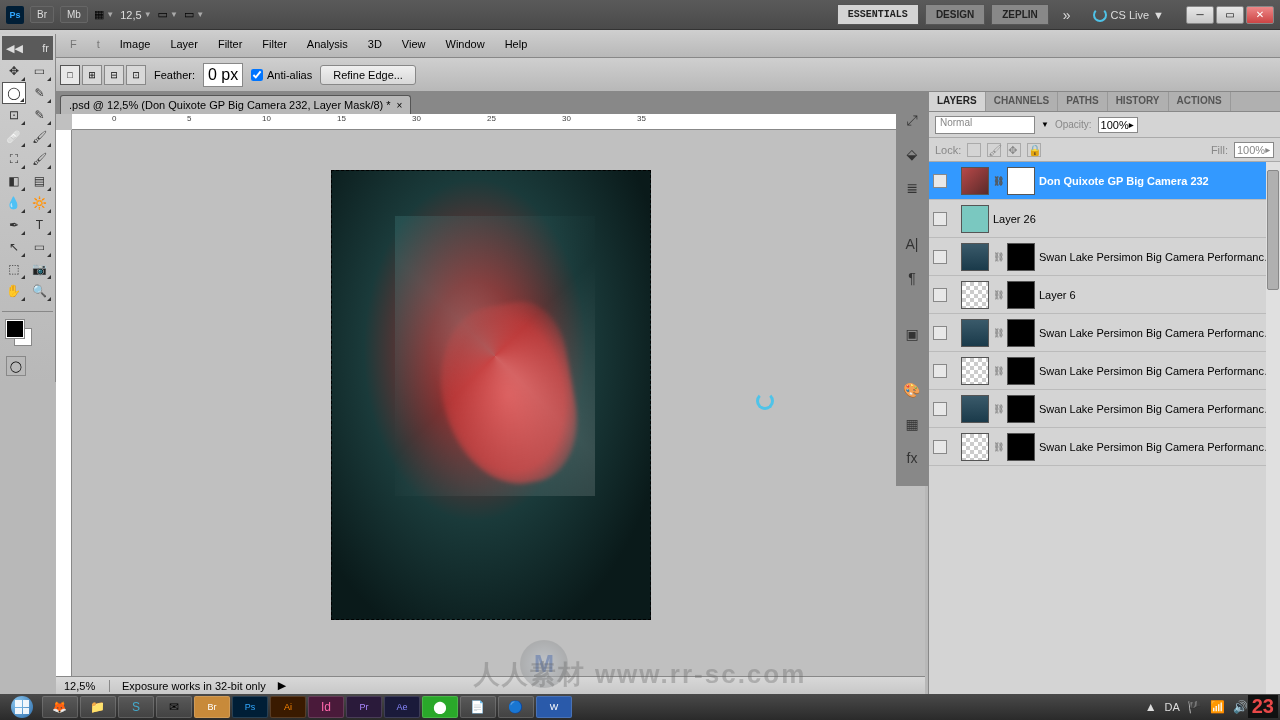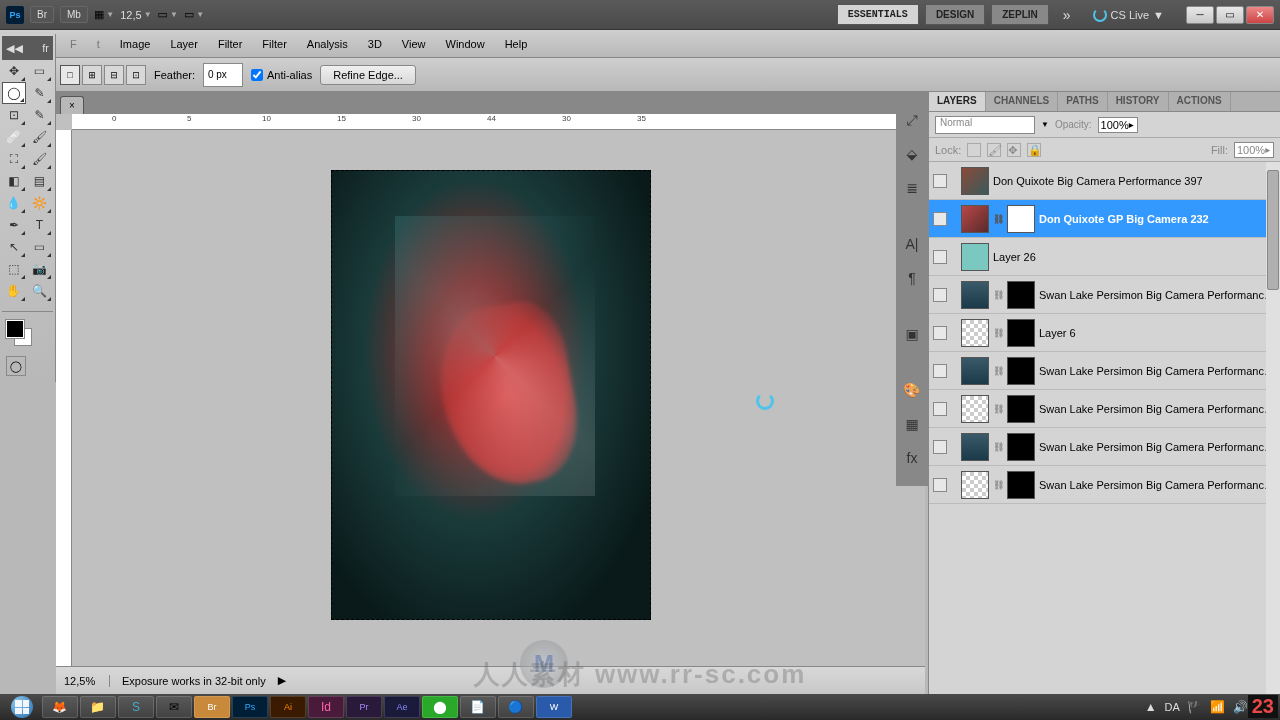--- a/index.html
+++ b/index.html
@@ -26,21 +26,21 @@
 .menubar { height: 28px; background: linear-gradient(#cfcfcf, #b8b8b8); display: flex; align-items: center; padding: 0 8px 0 60px; gap: 0; border-bottom: 1px solid #888; }
 .menu-item { padding: 4px 10px; cursor: pointer; }
 
 
 .optionsbar { height: 34px; background: linear-gradient(#cfcfcf, #b8b8b8); display: flex; align-items: center; padding: 0 8px 0 28px; gap: 8px; border-bottom: 1px solid #888; }
 .tool-preset { width: 24px; height: 24px; background: #e8e8e8; border: 1px solid #888; display: flex; align-items: center; justify-content: center; }
 .sel-icons { display: flex; gap: 2px; }
 .sel-icon { width: 20px; height: 20px; border: 1px solid #888; background: #d8d8d8; display: flex; align-items: center; justify-content: center; font-size: 9px; }
 .sel-icon.active { background: #e8e8e8; border-color: #555; }
 .opt-label { font-size: 11px; }
-.opt-input { width: 40px; height: 24px; background: #fff; border: 1px solid #888; padding: 0 4px; font-size: 10px; }
+.opt-input { width: 40px; height: 24px; background: #fff; border: 1px solid #888; padding: 0 4px; font-size: 16px; }
 .opt-check { display: flex; align-items: center; gap: 4px; }
 .opt-check input { width: 12px; height: 12px; }
 .refine-btn { padding: 3px 12px; background: linear-gradient(#f0f0f0, #d8d8d8); border: 1px solid #888; border-radius: 3px; cursor: pointer; font-size: 11px; }
 
 
 .doc-area { position: absolute; top: 92px; left: 56px; right: 0; bottom: 26px; }
 .doc-tab-strip { height: 22px; background: #888; display: flex; align-items: flex-end; padding-left: 4px; }
 .doc-tab { background: #b8b8b8; padding: 3px 8px; border: 1px solid #555; border-bottom: none; border-radius: 3px 3px 0 0; font-size: 10px; display: flex; align-items: center; gap: 6px; }
 .doc-close { font-size: 10px; cursor: pointer; }
 
@@ -49,21 +49,21 @@
 .ruler-h { position: absolute; top: 0; left: 16px; right: 16px; height: 16px; background: #fff; border-bottom: 1px solid #888; font-size: 8px; }
 .ruler-v { position: absolute; top: 16px; left: 0; bottom: 0; width: 16px; background: #fff; border-right: 1px solid #888; }
 .ruler-num { position: absolute; color: #444; font-size: 8px; }
 .canvas-content { position: absolute; top: 16px; left: 16px; right: 16px; bottom: 0; display: flex; align-items: flex-start; justify-content: center; padding-top: 40px; }
 .canvas-img { width: 320px; height: 450px; background: radial-gradient(ellipse at 45% 40%, #b84848 0%, #8a3030 18%, #1a3a3a 45%, #0a1a1a 80%); border: 1px dashed #000; position: relative; overflow: hidden; }
 .canvas-img::before { content: ""; position: absolute; top: 30%; left: 35%; width: 130px; height: 180px; background: radial-gradient(ellipse, #d85050 0%, #b83838 60%, transparent 90%); border-radius: 60% 40% 50% 70%; transform: rotate(-10deg); filter: blur(2px); }
 .canvas-img::after { content: ""; position: absolute; top: 10%; left: 20%; width: 200px; height: 280px; background: conic-gradient(from 45deg at 50% 50%, transparent, rgba(255,255,255,0.15), transparent, rgba(100,180,180,0.2), transparent); }
 .spinner { position: absolute; top: 278px; left: 700px; width: 18px; height: 18px; border: 3px solid #4fc3e8; border-top-color: transparent; border-radius: 50%; }
 
 
-.canvas-status { position: absolute; left: 0; right: 355px; bottom: 0; height: 28px; background: linear-gradient(#d8d8d8, #c8c8c8); border-top: 1px solid #888; display: flex; align-items: center; font-size: 10px; gap: 8px; padding: 0 4px; }
+.canvas-status { position: absolute; left: 0; right: 355px; bottom: 0; height: 18px; background: linear-gradient(#d8d8d8, #c8c8c8); border-top: 1px solid #888; display: flex; align-items: center; font-size: 10px; gap: 8px; padding: 0 4px; }
 .status-zoom { width: 50px; border-right: 1px solid #888; padding: 0 4px; }
 .status-info { padding: 0 4px; }
 .status-arrow { cursor: pointer; }
 
 
 .toolbox { position: absolute; top: 34px; left: 0; width: 56px; background: linear-gradient(#cfcfcf, #b8b8b8); border-right: 1px solid #888; padding: 2px; display: flex; flex-direction: column; z-index: 20; }
 .toolbox-head { height: 24px; background: #5a5a5a; display: flex; align-items: center; justify-content: space-between; padding: 0 4px; color: #ddd; font-size: 10px; }
 .tool-grid { display: grid; grid-template-columns: 1fr 1fr; gap: 0; }
 .tool { width: 24px; height: 22px; display: flex; align-items: center; justify-content: center; cursor: pointer; position: relative; font-size: 12px; color: #333; }
 .tool.selected { background: #fff; border: 1px solid #555; }
@@ -217,31 +217,32 @@
   <div class="color-swatch">
     <div class="fg-color"></div>
     <div class="bg-color"></div>
   </div>
   <div class="mask-mode">◯</div>
 </div>
 
 <div class="doc-area">
   <div class="doc-tab-strip">
     <div class="doc-tab">
+      <span>.psd @ 12,5% (Don Quixote GP Big Camera 232, Layer Mask/8) *</span>
       <span class="doc-close">×</span>
     </div>
   </div>
   <div class="canvas-wrap">
     <div class="ruler-h">
       <span class="ruler-num" style="left:40px">0</span>
       <span class="ruler-num" style="left:115px">5</span>
       <span class="ruler-num" style="left:190px">10</span>
       <span class="ruler-num" style="left:265px">15</span>
       <span class="ruler-num" style="left:340px">30</span>
-      <span class="ruler-num" style="left:415px">44</span>
+      <span class="ruler-num" style="left:415px">25</span>
       <span class="ruler-num" style="left:490px">30</span>
       <span class="ruler-num" style="left:565px">35</span>
     </div>
     <div class="ruler-v"></div>
     <div class="canvas-content">
       <div class="canvas-img"></div>
     </div>
     <div class="spinner"></div>
   </div>
   <div class="canvas-status">
@@ -284,27 +285,20 @@
     <span>Lock:</span>
     <span class="lock-icon"></span>
     <span class="lock-icon">🖌</span>
     <span class="lock-icon">✥</span>
     <span class="lock-icon">🔒</span>
     <span style="flex:1"></span>
     <span>Fill:</span>
     <div class="opacity-val"><span>100%</span> ▸</div>
   </div>
   <div class="layers-list" id="layers-list">
-      <div class="layer-row">
-    <div class="vis-box"></div>
-    <div style="width:6px"></div>
-    <div class="layer-thumb img1"></div>
-
-    <div class="layer-name">Don Quixote Big Camera Performance 397</div>
-  </div>
       <div class="layer-row selected">
     <div class="vis-box"></div>
     <div style="width:6px"></div>
     <div class="layer-thumb img2"></div>
     <span class="link-icon">⛓</span>
         <div class="layer-thumb white"></div>
     <div class="layer-name">Don Quixote GP Big Camera 232</div>
   </div>
       <div class="layer-row">
     <div class="vis-box"></div>

